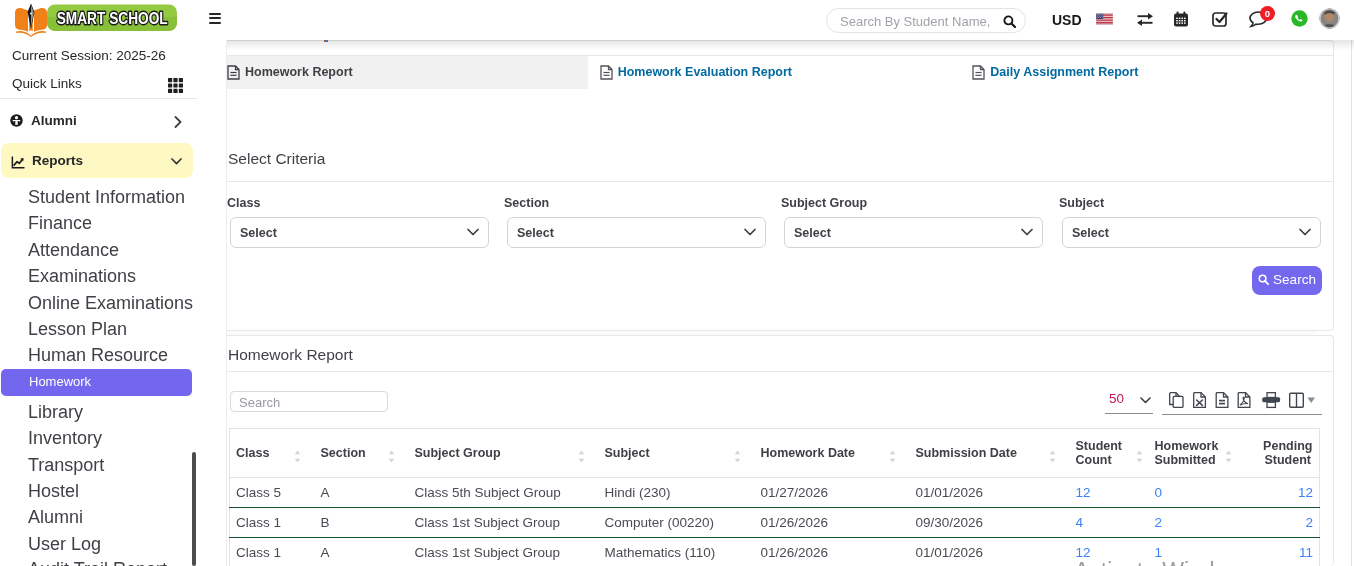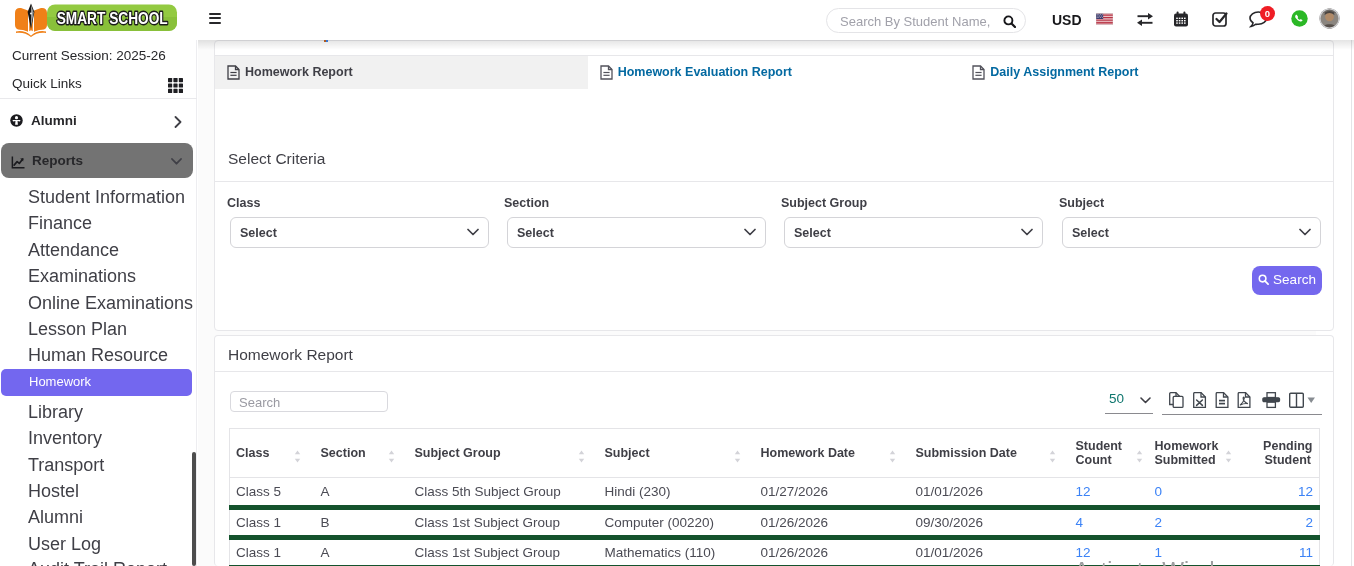--- a/index.html
+++ b/index.html
@@ -10,34 +10,34 @@
 #header { position:absolute; left:0; top:0; width:1354px; height:40px; background:#fff; z-index:50; }
 #hamb { position:absolute; left:209px; top:13px; width:12px; height:10px; }
 #hamb div { height:2px; background:#27272a; margin-bottom:2.3px; border-radius:1px;}
 #title { position:absolute; left:239px; top:9px; font-size:17px; font-weight:bold; color:#27272a; letter-spacing:0.85px; }
 #srch { position:absolute; left:826px; top:8px; width:200px; height:25px; border:1px solid #e4e4e7; border-radius:13px; }
 #srch span { position:absolute; left:13px; top:5px; font-size:13px; color:#a1a1aa; white-space:nowrap; overflow:hidden; width:152px; display:block;}
 #usd { position:absolute; left:1052px; top:12px; font-size:14px; font-weight:bold; color:#18181b; }
 .badge { position:absolute; left:1260px; top:6px; width:15px; height:15px; background:#ef1d25; border-radius:50%; color:#fff; font-size:9.5px; font-weight:bold; text-align:center; line-height:15px; z-index:2;}
 
 
-#sidebar { position:absolute; left:0; top:40px; width:197px; height:526px; background:#fff; border-right:1px solid #ededf0; z-index:10;}
+#sidebar { position:absolute; left:0; top:40px; width:227px; height:526px; background:#fff; border-right:1px solid #ededf0; z-index:10;}
 #session { position:absolute; left:12px; top:8px; font-size:13.5px; color:#27272a; }
 #qlinks { position:absolute; left:12px; top:36px; font-size:13.5px; color:#27272a; }
 #qlgrid { position:absolute; left:168px; top:38px; }
 #sdiv { position:absolute; left:0; top:58px; width:197px; border-top:1px solid #e9e9ec; }
 .navrow { position:absolute; left:0; width:193px; height:28px; }
 .navrow .ic { position:absolute; left:10px; top:4px; }
 #reportsrow .ic { top:11px; }
 #reportsrow .tx { top:10px; }
 #reportsrow .ch { top:15px !important; }
 .navrow .tx { position:absolute; left:31px; top:5px; font-size:13.5px; font-weight:bold; color:#27272a; }
 .navrow .ch { position:absolute; right:11px; top:5px; color:#3f3f46; }
 #alumnirow { top:68px; }
-#reportsrow { top:103px; height:35px; background:#737373; border-radius:8px; left:1px; width:192px;}
+#reportsrow { top:103px; height:35px; background:#fef9c3; border-radius:8px; left:1px; width:192px;}
 .sub { position:absolute; left:28px; font-size:18px; color:#3f3f46; white-space:nowrap; }
 #hwitem { position:absolute; left:1px; top:329px; width:191px; height:27px; background:#7367ef; border-radius:5px; }
 #hwitem span { position:absolute; left:28px; top:5px; font-size:13px; color:#fff; }
 #sthumb { position:absolute; left:192px; top:412px; width:4px; height:114px; background:#4d4d4d; border-radius:2px; z-index:20;}
 
 
 #main { position:absolute; left:198px; top:40px; width:1118px; height:526px; background:#fbfbfb; }
 #mainshadow { position:absolute; left:0; top:0; width:1156px; height:10px; background:linear-gradient(to bottom, rgba(0,0,0,.105), rgba(0,0,0,0)); z-index:5;}
 #scrline { position:absolute; left:1153px; top:0px; width:1px; height:526px; background:#e4e4e7; }
 #topdot { position:absolute; left:126px; top:-1px; width:4px; height:3px; background:linear-gradient(to right,#b05a1e 50%,#3577d4 50%); z-index:6;}
@@ -61,34 +61,34 @@
 
 .flabel { position:absolute; top:155px; font-size:12.5px; font-weight:bold; color:#3f3f46; }
 .fsel { position:absolute; top:176px; width:259px; height:31px; border:1px solid #d4d4d8; border-radius:6px; background:#fff; }
 .fsel span { position:absolute; left:9px; top:7.5px; font-size:12.5px; font-weight:bold; color:#3f3f46; }
 .fsel svg { position:absolute; right:9px; top:10px; }
 #searchbtn { position:absolute; left:1037px; top:225px; width:70px; height:28.5px; background:#7468ee; border-radius:8px; color:#fff; font-size:13.5px; font-weight:normal; text-align:center; line-height:28px; }
 
 
 #tsearch { position:absolute; left:15px; top:55px; width:158px; height:21px; border:1px solid #d9d9de; border-radius:4px; }
 #tsearch span { position:absolute; left:8px; top:3px; font-size:13px; color:#9a9aa2; }
-#pagelen { position:absolute; left:894px; top:55px; font-size:13.5px; color:#0f766e; }
+#pagelen { position:absolute; left:894px; top:55px; font-size:13.5px; color:#be185d; }
 #pagelenline { position:absolute; left:890px; top:77px; width:48px; border-top:1px solid #8a8a8f; }
 #iconsline { position:absolute; left:947px; top:78px; width:160px; border-top:1px solid #8a8a8f; }
 #dticons { position:absolute; left:954px; top:56px; }
 
 table { border-collapse:collapse; table-layout:fixed; position:absolute; left:14px; top:92px; width:1090px; font-size:13.5px; color:#3f3f46; }
 table, th, td { border:0; }
 #tbl { border:1px solid #e4e4e7; }
 th { font-weight:bold; text-align:left; padding:0 0 0 6px; vertical-align:middle; color:#3f3f46; position:relative; font-size:12.5px; }
 .srt { position:absolute; top:21px; right:14px; }
 .srt2 { position:absolute; top:21px; }
 td { padding:0 0 0 6px; color:#4b4b54; }
 thead tr { height:49px; border-bottom:1px solid #e4e4e7; }
-tbody tr { height:30px; border-bottom:5px solid #14532d; }
+tbody tr { height:30px; border-bottom:1px solid #14532d; }
 .pur { color:#3b82f6; }
 
 #watermark { position:absolute; left:876px; top:518px; font-size:23px; color:#9d9d9f; z-index:40;}
 </style>
 </head>
 <body>
 
 <div id="header">
 
   <svg class="abs" style="left:13px;top:3px;" width="168" height="34" viewBox="0 0 168 34">

